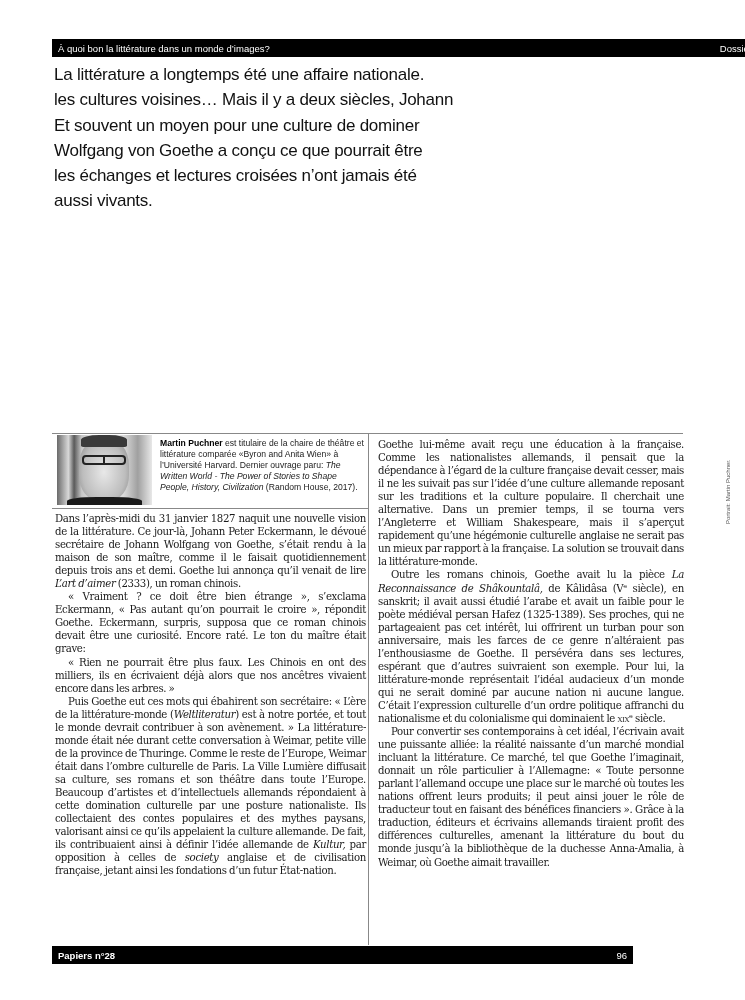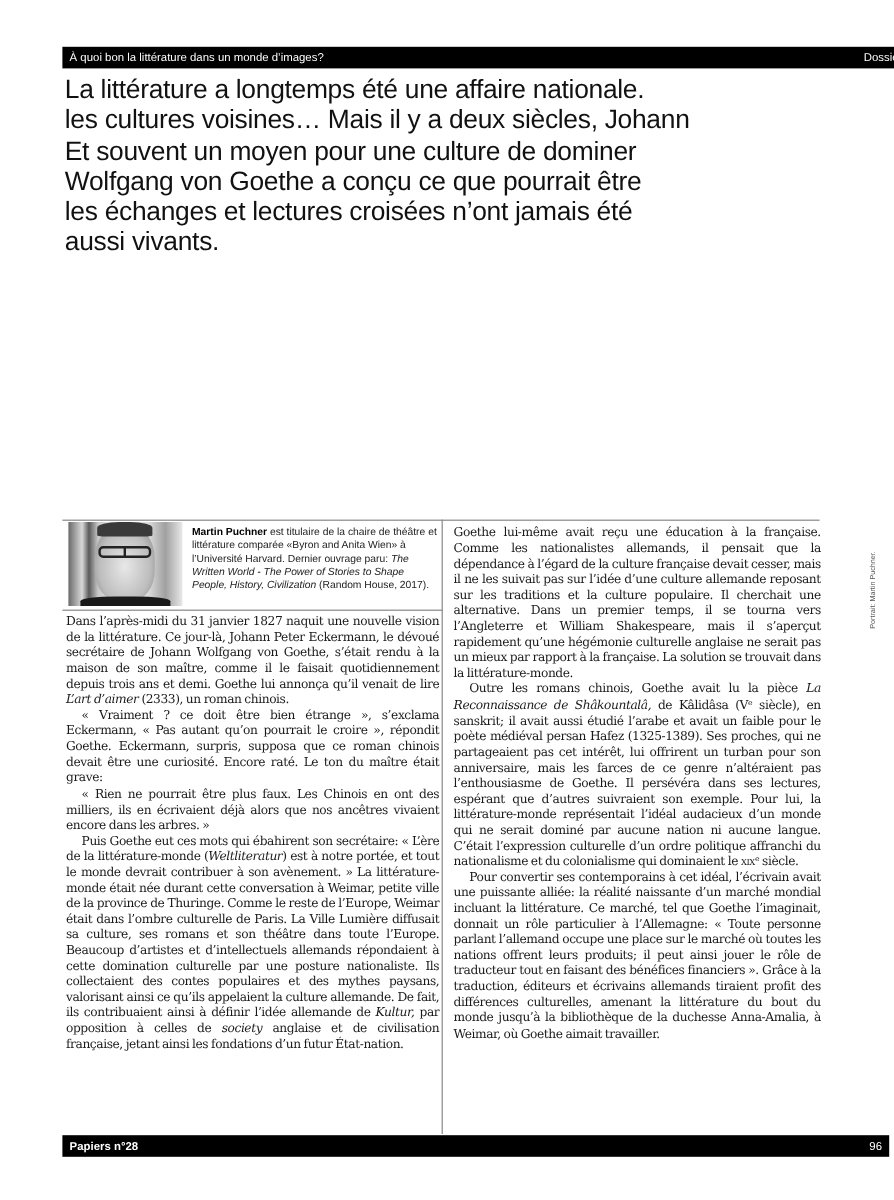--- a/index.html
+++ b/index.html
@@ -6,21 +6,21 @@
     body { width: 745px; height: 1000px; position: relative; overflow: hidden; }
     .topbar {
       position: absolute; left: 52px; top: 39px; width: 706px; height: 18px;
       background: #000; color: #fff;
       font-family: "Liberation Sans", sans-serif; font-size: 9.5px;
       display: flex; justify-content: space-between; align-items: center;
       padding: 0 6px; box-sizing: border-box;
     }
     .lede {
       position: absolute; left: 54px; top: 62px; width: 640px;
-      font-family: "Liberation Sans", sans-serif; font-size: 22px; line-height: 25.3px;
+      font-family: "Liberation Sans", sans-serif; font-size: 17px; line-height: 25.3px;
       color: #111; letter-spacing: -0.25px;
     }
     .lede span { display: block; white-space: nowrap; }
     .hrule-left { position: absolute; left: 52px; top: 433px; width: 317px; height: 1px; background: #888; }
     .hrule-right { position: absolute; left: 369px; top: 433px; width: 314px; height: 1px; background: #888; }
     .hrule-bio { position: absolute; left: 52px; top: 508px; width: 317px; height: 1px; background: #888; }
     .col-divider { position: absolute; left: 368px; top: 433px; width: 1px; height: 512px; background: #888; }
     .portrait {
       position: absolute; left: 57px; top: 435px; width: 95px; height: 70px;
       background: linear-gradient(90deg, #6a6a6a 0%, #d8d8d8 12%, #5a5a5a 18%, #c8c8c8 26%, #e6e6e6 40%, #dcdcdc 70%, #a0a0a0 85%, #e8e8e8 100%);
@@ -52,21 +52,21 @@
     .col em { font-style: italic; }
     .sc { font-variant: small-caps; }
     .credit {
       position: absolute; left: 729px; top: 490px;
       transform: rotate(-90deg); transform-origin: center center;
       font-family: "Liberation Sans", sans-serif; font-size: 6px; color: #555; white-space: nowrap;
       width: 0; height: 0;
     }
     .credit span { display: block; position: absolute; left: -34px; top: -4px; }
     .bottombar {
-      position: absolute; left: 52px; top: 946px; width: 689px; height: 18px;
+      position: absolute; left: 52px; top: 946px; width: 581px; height: 18px;
       background: #000; color: #fff;
       font-family: "Liberation Sans", sans-serif; font-size: 9.5px;
       display: flex; justify-content: space-between; align-items: center;
       padding: 0 6px; box-sizing: border-box;
     }
     .bottombar .mag { font-weight: bold; }
   </style>
 </head>
 <body>
 

